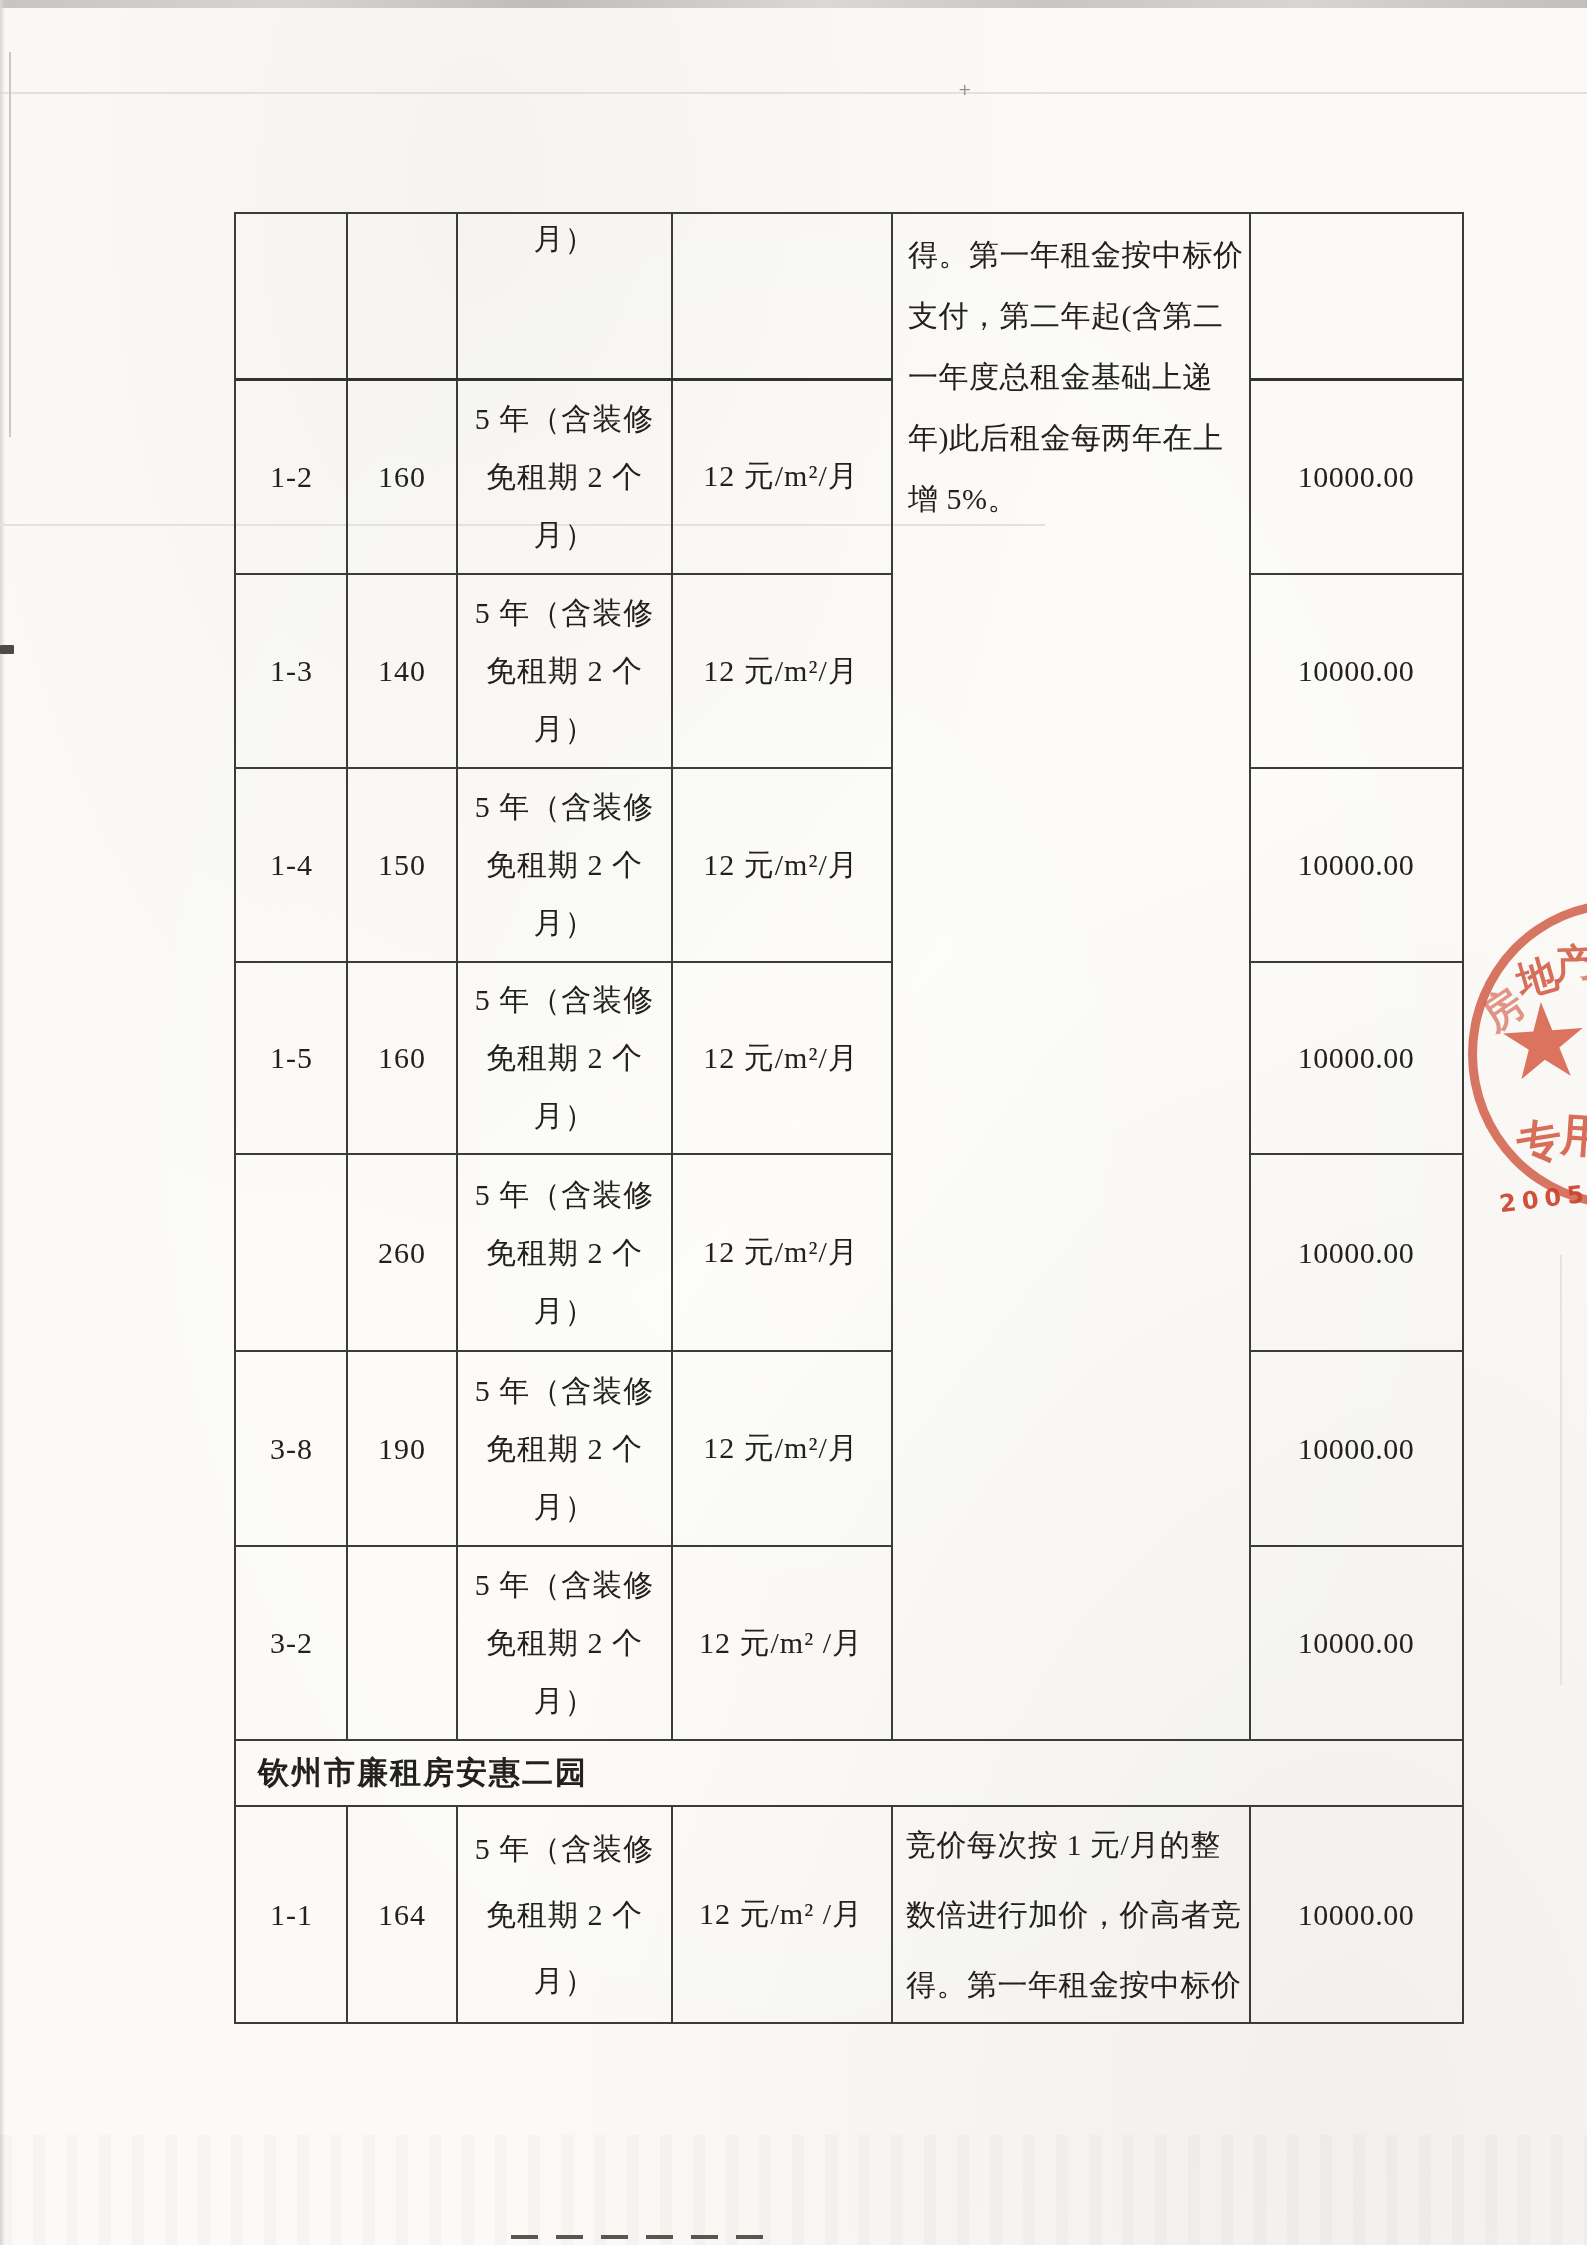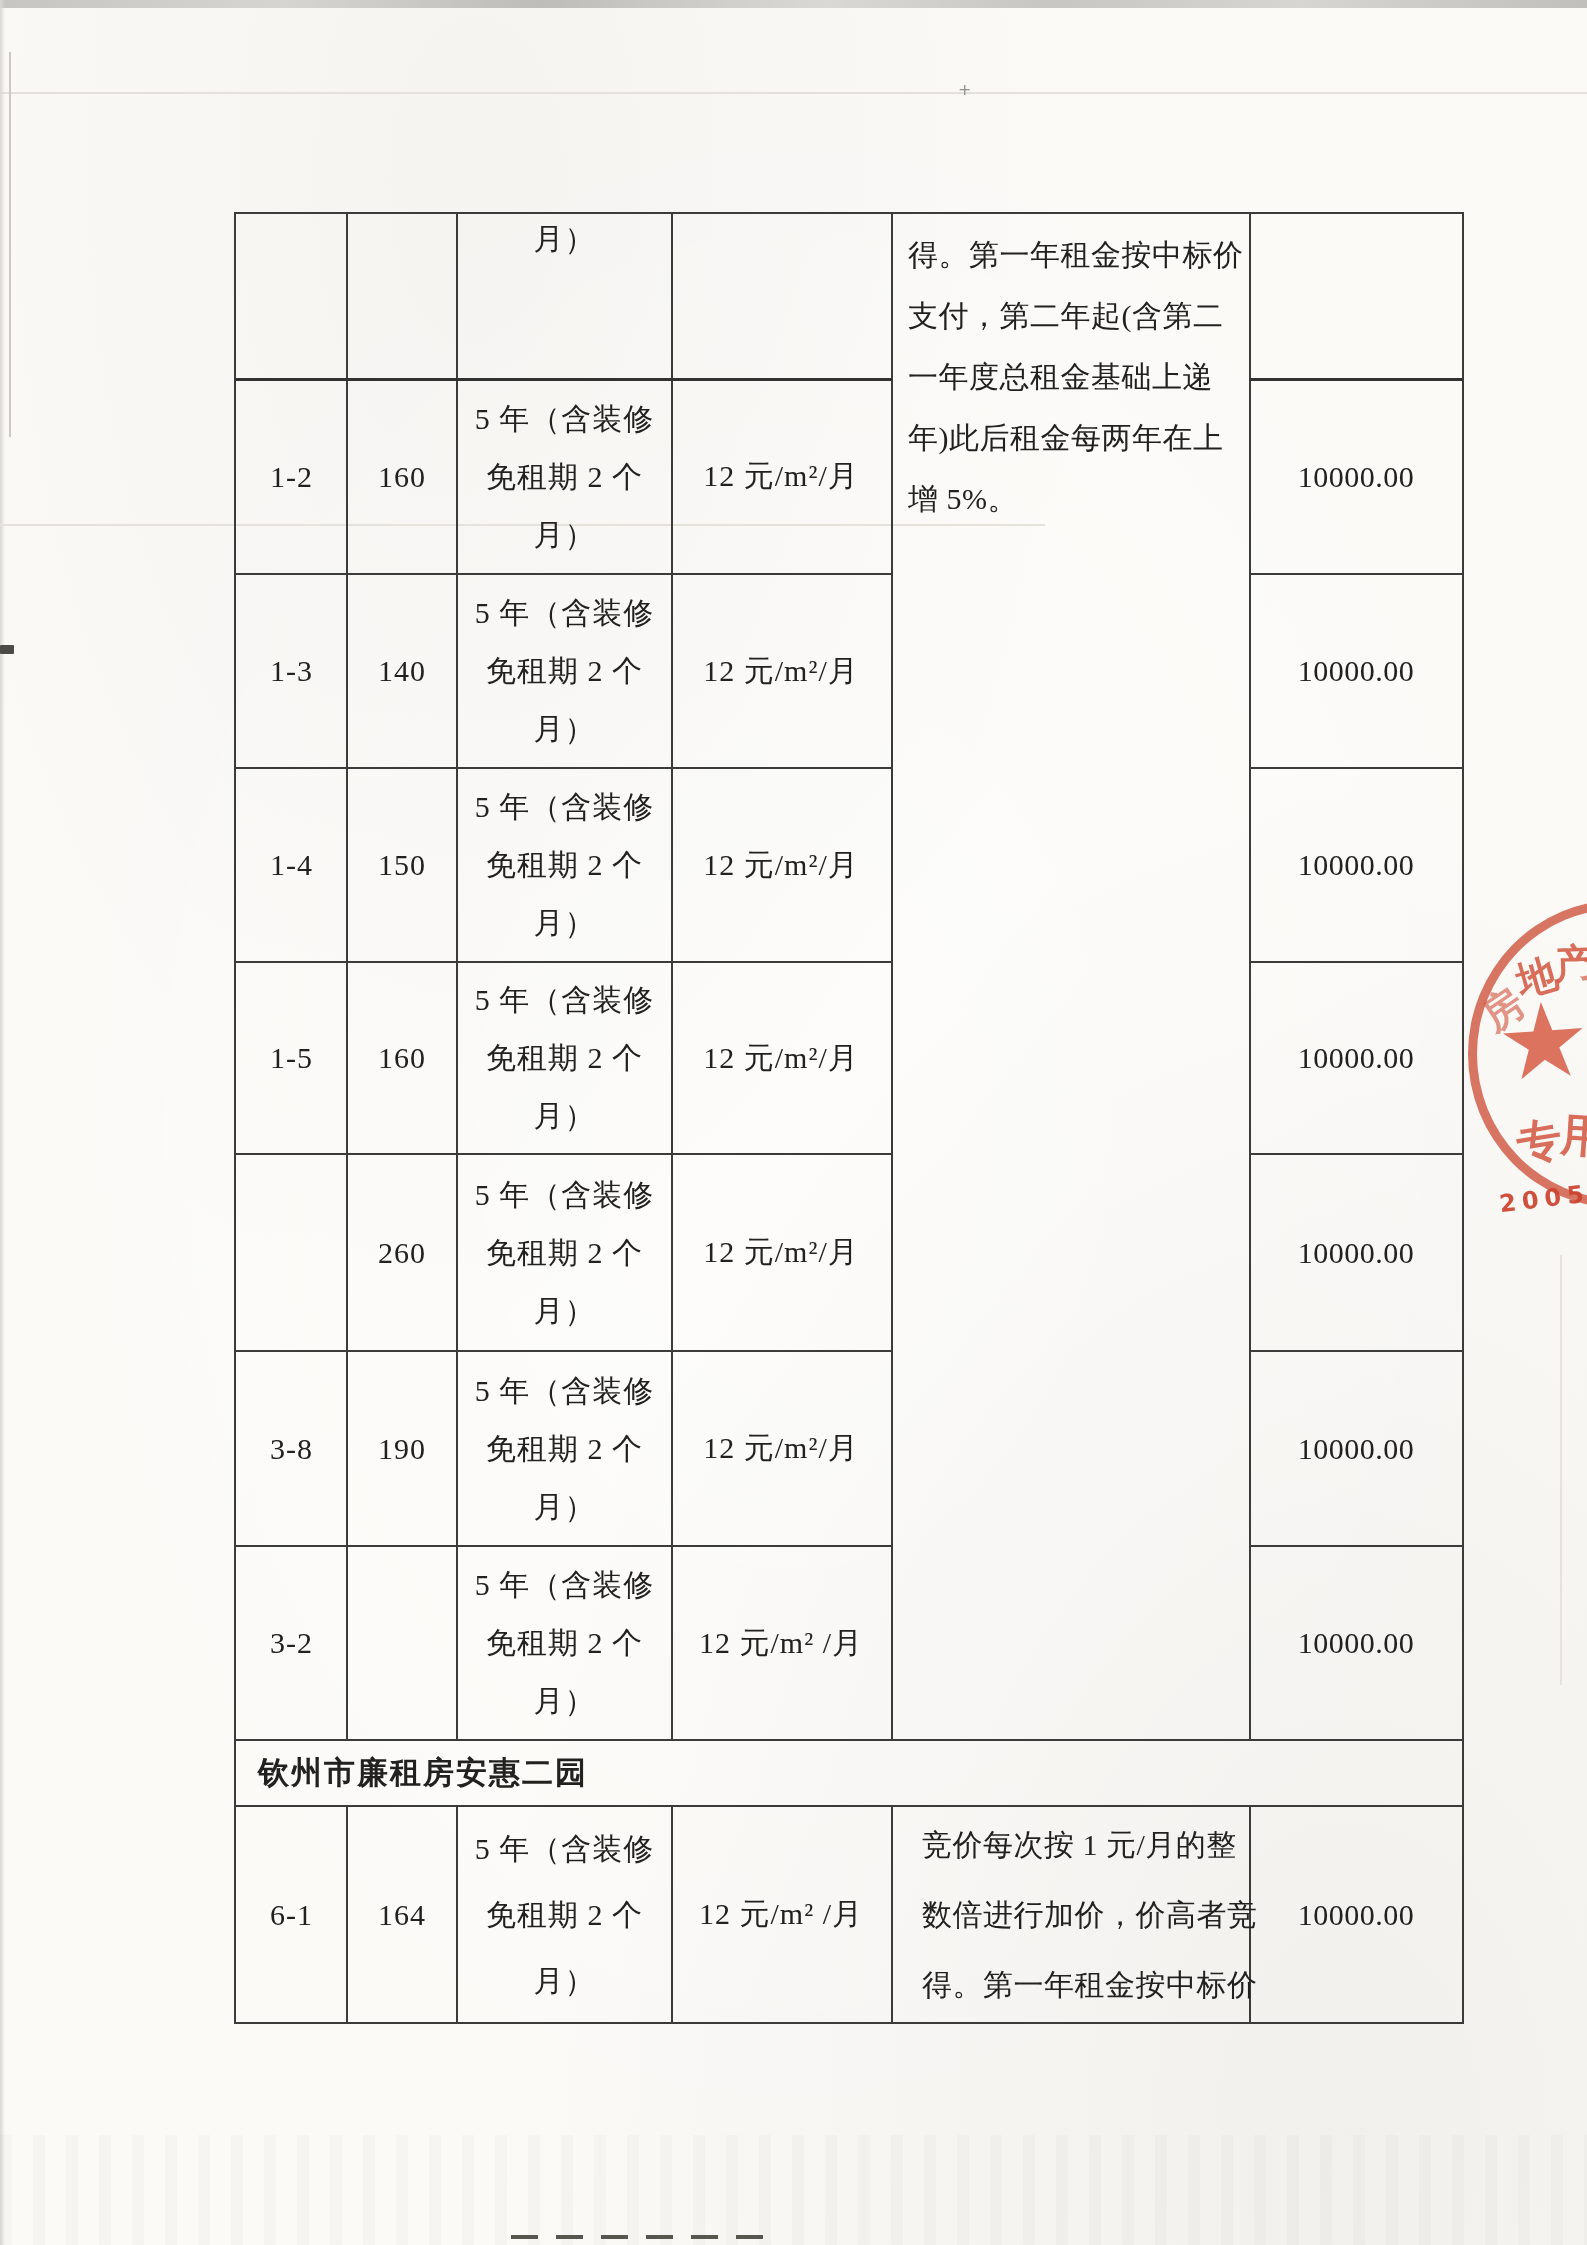--- a/index.html
+++ b/index.html
@@ -39,21 +39,21 @@
   .hline{height:2px;}
   .hline.thick{height:3px;background:#323231;}
   .trow{position:absolute;left:0;width:1226px;}
   .cell{position:absolute;top:0;height:100%;display:flex;align-items:center;justify-content:center;
     font-size:30px;letter-spacing:1px;white-space:nowrap;}
   .c-unit{left:0;width:111px;}
   .c-area{left:111px;width:110px;}
   .c-lease{left:221px;width:215px;flex-direction:column;justify-content:center;line-height:58px;text-align:center;}
   .c-price{left:436px;width:218px;}
   .c-desc2{left:656px;width:360px;flex-direction:column;align-items:flex-start;justify-content:center;
-    line-height:70px;padding-left:30px;box-sizing:border-box;text-align:left;letter-spacing:.5px;}
+    line-height:70px;padding-left:14px;box-sizing:border-box;text-align:left;letter-spacing:.5px;}
   .c-deposit{left:1014px;width:212px;letter-spacing:.5px;}
   .carry-lease{justify-content:flex-start;padding-top:5px;line-height:40px;}
   .desc-merged{position:absolute;left:658px;top:2px;width:356px;height:1520px;
     padding:8px 0 0 14px;box-sizing:border-box;font-size:30px;line-height:61px;
     letter-spacing:.5px;white-space:nowrap;}
   .section-header{position:absolute;left:0;top:1526px;width:1226px;height:66px;
     display:flex;align-items:center;font-size:31px;font-weight:bold;
     letter-spacing:2px;padding-left:22px;box-sizing:border-box;}
   
   .stamp{position:absolute;left:1455px;top:890px;width:132px;height:345px;color:#d5604b;}
@@ -203,21 +203,21 @@
           <div class="ln">免租期 2 个</div>
           <div class="ln">月）</div>
         </div>
       <div class="cell c-price">12 元/m² /月</div>
       <div class="cell c-deposit">10000.00</div>
     </div>
 
     <div class="section-header">钦州市廉租房安惠二园</div>
 
     <div class="trow" style="top:1593px;height:215px;">
-      <div class="cell c-unit">6-1</div>
+      <div class="cell c-unit">1-1</div>
       <div class="cell c-area">164</div>
       <div class="cell c-lease" style="line-height:66px;">
           <div class="ln">5 年（含装修</div>
           <div class="ln">免租期 2 个</div>
           <div class="ln">月）</div>
         </div>
       <div class="cell c-price">12 元/m² /月</div>
       <div class="cell c-desc2">
           <div class="ln">竞价每次按 1 元/月的整</div>
           <div class="ln">数倍进行加价，价高者竞</div>

